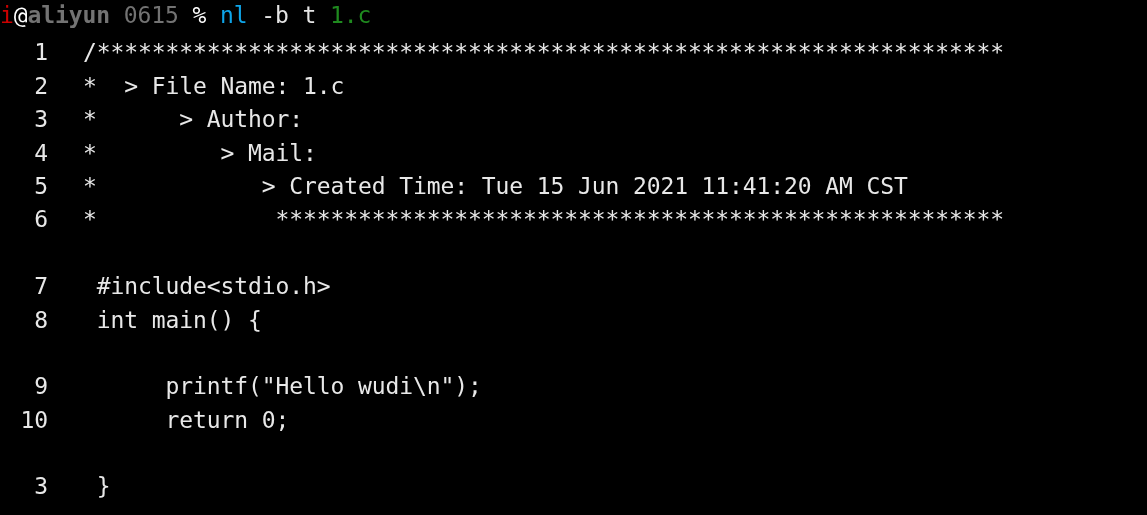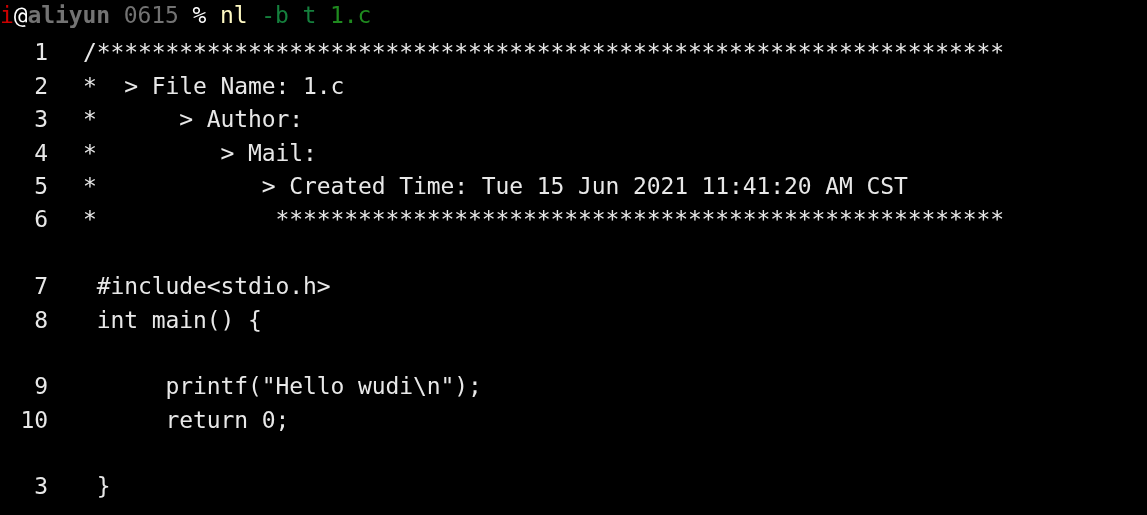--- a/index.html
+++ b/index.html
@@ -35,22 +35,22 @@
   
   #prompt-line {
     padding-left: 0px;
     margin-top: -1px;
   }
   .c-user   { color: #cc0000; }
   .c-at     { color: #ffffff; }
   .c-host   { color: #737373; font-weight: bold; }
   .c-dir    { color: #737373; }
   .c-pct    { color: #ffffff; }
-  .c-cmd    { color: #fef9c3; }
-  .c-arg    { color: #15803d; }
+  .c-cmd    { color: #0ea5e9; }
+  .c-arg    { color: #e5e5e5; }
   .c-file   { color: #1f8a1f; text-underline-offset: 3px; }
 
   
   .nl-row {
     display: flex;
     height: 33.4px;
     align-items: flex-start;
     white-space: pre;
   }
   .nl-num {

